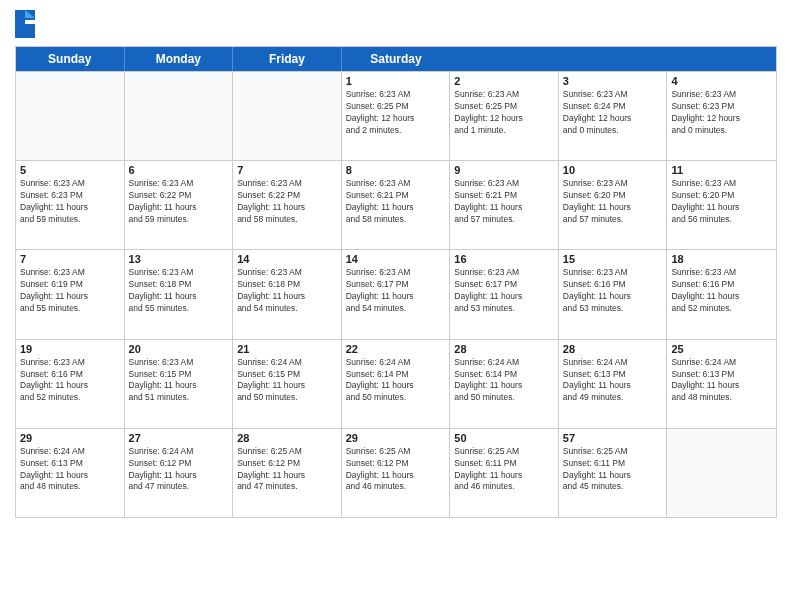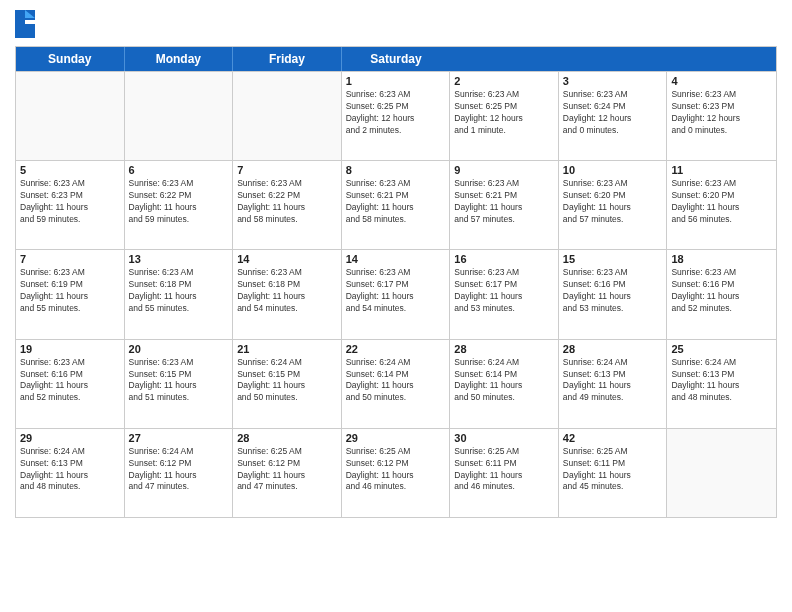--- a/index.html
+++ b/index.html
@@ -270,24 +270,24 @@
           </div>
           <div class="cal-cell">
             <div class="day-num">28</div>
             <div class="day-info">Sunrise: 6:25 AM<br>Sunset: 6:12 PM<br>Daylight: 11 hours<br>and 47 minutes.</div>
           </div>
           <div class="cal-cell">
             <div class="day-num">29</div>
             <div class="day-info">Sunrise: 6:25 AM<br>Sunset: 6:12 PM<br>Daylight: 11 hours<br>and 46 minutes.</div>
           </div>
           <div class="cal-cell">
-            <div class="day-num">30</div>
+            <div class="day-num">50</div>
             <div class="day-info">Sunrise: 6:25 AM<br>Sunset: 6:11 PM<br>Daylight: 11 hours<br>and 46 minutes.</div>
           </div>
           <div class="cal-cell">
-            <div class="day-num">42</div>
+            <div class="day-num">57</div>
             <div class="day-info">Sunrise: 6:25 AM<br>Sunset: 6:11 PM<br>Daylight: 11 hours<br>and 45 minutes.</div>
           </div>
           <div class="cal-cell empty"></div>
         </div>
       </div>
   </div>
 </div>
 
 </body></html>

